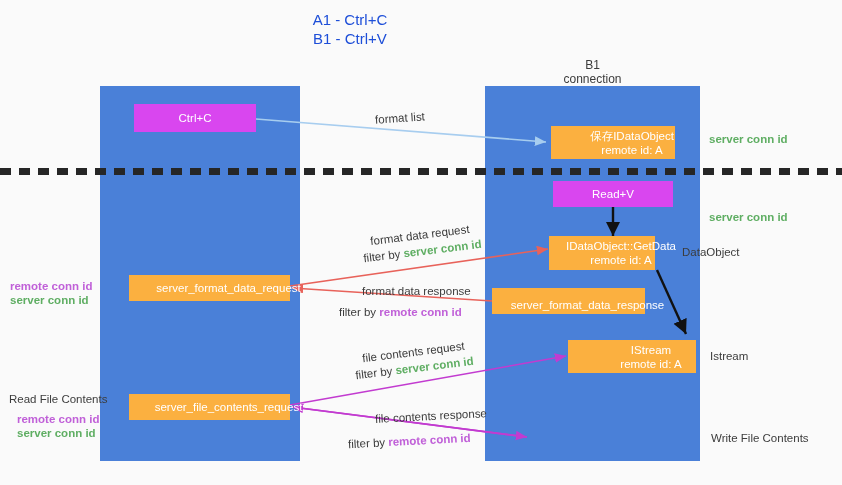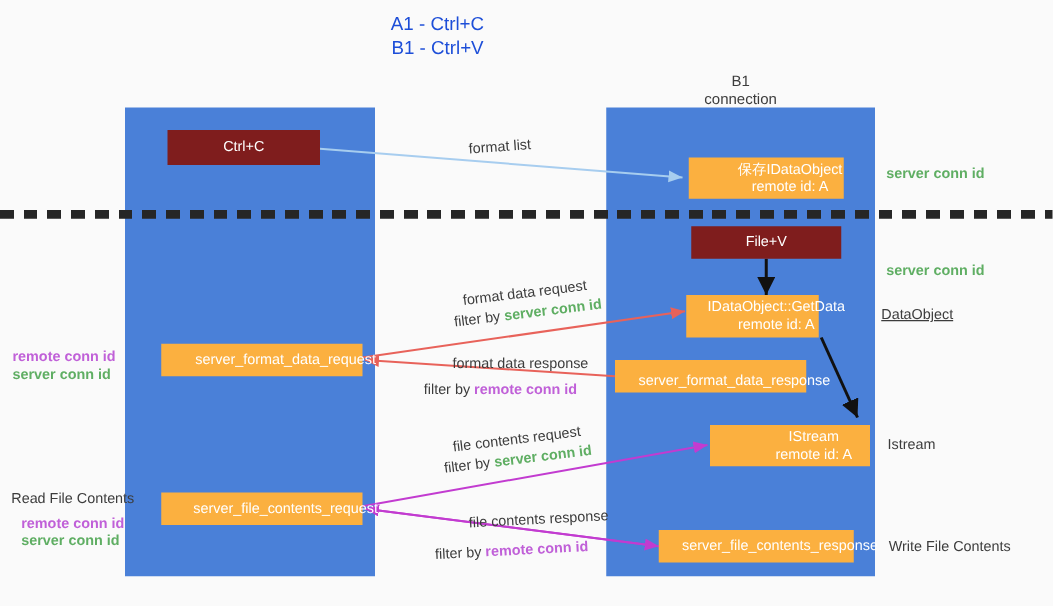--- a/index.html
+++ b/index.html
@@ -57,21 +57,21 @@
     display: flex;
     flex-direction: column;
     align-items: center;
     justify-content: center;
     color: #ffffff;
     font-size: 11.5px;
     line-height: 14px;
     text-align: center;
     padding: 2px 4px;
   }
-  .box.green { background: #7f1d1d; align-items: center; }
+  .box.green { background: #d946ef; align-items: center; }
   .box.orange { background: #fbb040; padding-left: 42px; }
   .box .ln { display: block; white-space: nowrap; }
 
   
   .lbl {
     font-size: 11.5px;
     line-height: 14px;
     white-space: nowrap;
     color: #3c3c3c;
   }
@@ -154,21 +154,21 @@
   <div class="abs box green" style="left:134px; top:104px; width:122px; height:28px;">
     <span class="ln">Ctrl+C</span>
   </div>
 
   <div class="abs box orange" style="left:551px; top:126px; width:124px; height:33px;">
     <span class="ln">保存IDataObject</span>
     <span class="ln">remote id: A</span>
   </div>
 
   <div class="abs box green" style="left:553px; top:181px; width:120px; height:26px;">
-    <span class="ln">File+V</span>
+    <span class="ln">Read+V</span>
   </div>
 
   <div class="abs box orange" style="left:549px; top:236px; width:106px; height:34px;">
     <span class="ln">IDataObject::GetData</span>
     <span class="ln">remote id: A</span>
   </div>
 
   <div class="abs box orange" style="left:129px; top:275px; width:161px; height:26px;">
     <span class="ln">server_format_data_request</span>
   </div>
@@ -179,23 +179,20 @@
 
   <div class="abs box orange" style="left:568px; top:340px; width:128px; height:33px;">
     <span class="ln">IStream</span>
     <span class="ln">remote id: A</span>
   </div>
 
   <div class="abs box orange" style="left:129px; top:394px; width:161px; height:26px;">
     <span class="ln">server_file_contents_request</span>
   </div>
 
-  <div class="abs box orange" style="left:527px; top:424px; width:156px; height:26px;">
-    <span class="ln">server_file_contents_response</span>
-  </div>
 
   <div class="abs lbl plain" style="left:375px; top:111px; transform: rotate(-4deg);">format list</div>
 
   <div class="abs lbl plain" style="left:370px; top:228px; transform: rotate(-7deg);">format data request</div>
   <div class="abs lbl" style="left:363px; top:244px; transform: rotate(-7deg);">
     <span>filter by </span><span class="green">server conn id</span>
   </div>
 
   <div class="abs lbl plain" style="left:362px; top:284px;">format data response</div>
   <div class="abs lbl" style="left:339px; top:305px;">
@@ -207,21 +204,21 @@
     <span>filter by </span><span class="green">server conn id</span>
   </div>
 
   <div class="abs lbl plain" style="left:375px; top:409px; transform: rotate(-3deg);">file contents response</div>
   <div class="abs lbl" style="left:348px; top:434px; transform: rotate(-3deg);">
     <span>filter by </span><span class="purple">remote conn id</span>
   </div>
 
   <div class="abs lbl green" style="left:709px; top:132px;">server conn id</div>
   <div class="abs lbl green" style="left:709px; top:210px;">server conn id</div>
-  <div class="abs lbl plain" style="left:705px; top:245px;text-decoration:underline;">DataObject</div>
+  <div class="abs lbl plain" style="left:682px; top:245px;">DataObject</div>
   <div class="abs lbl plain" style="left:710px; top:349px;">Istream</div>
   <div class="abs lbl plain" style="left:711px; top:431px;">Write File Contents</div>
 
   <div class="abs lbl purple" style="left:10px; top:279px;">remote conn id</div>
   <div class="abs lbl green" style="left:10px; top:293px;">server conn id</div>
 
   <div class="abs lbl plain" style="left:9px; top:392px;">Read File Contents</div>
   <div class="abs lbl purple" style="left:17px; top:412px;">remote conn id</div>
   <div class="abs lbl green" style="left:17px; top:426px;">server conn id</div>
 

